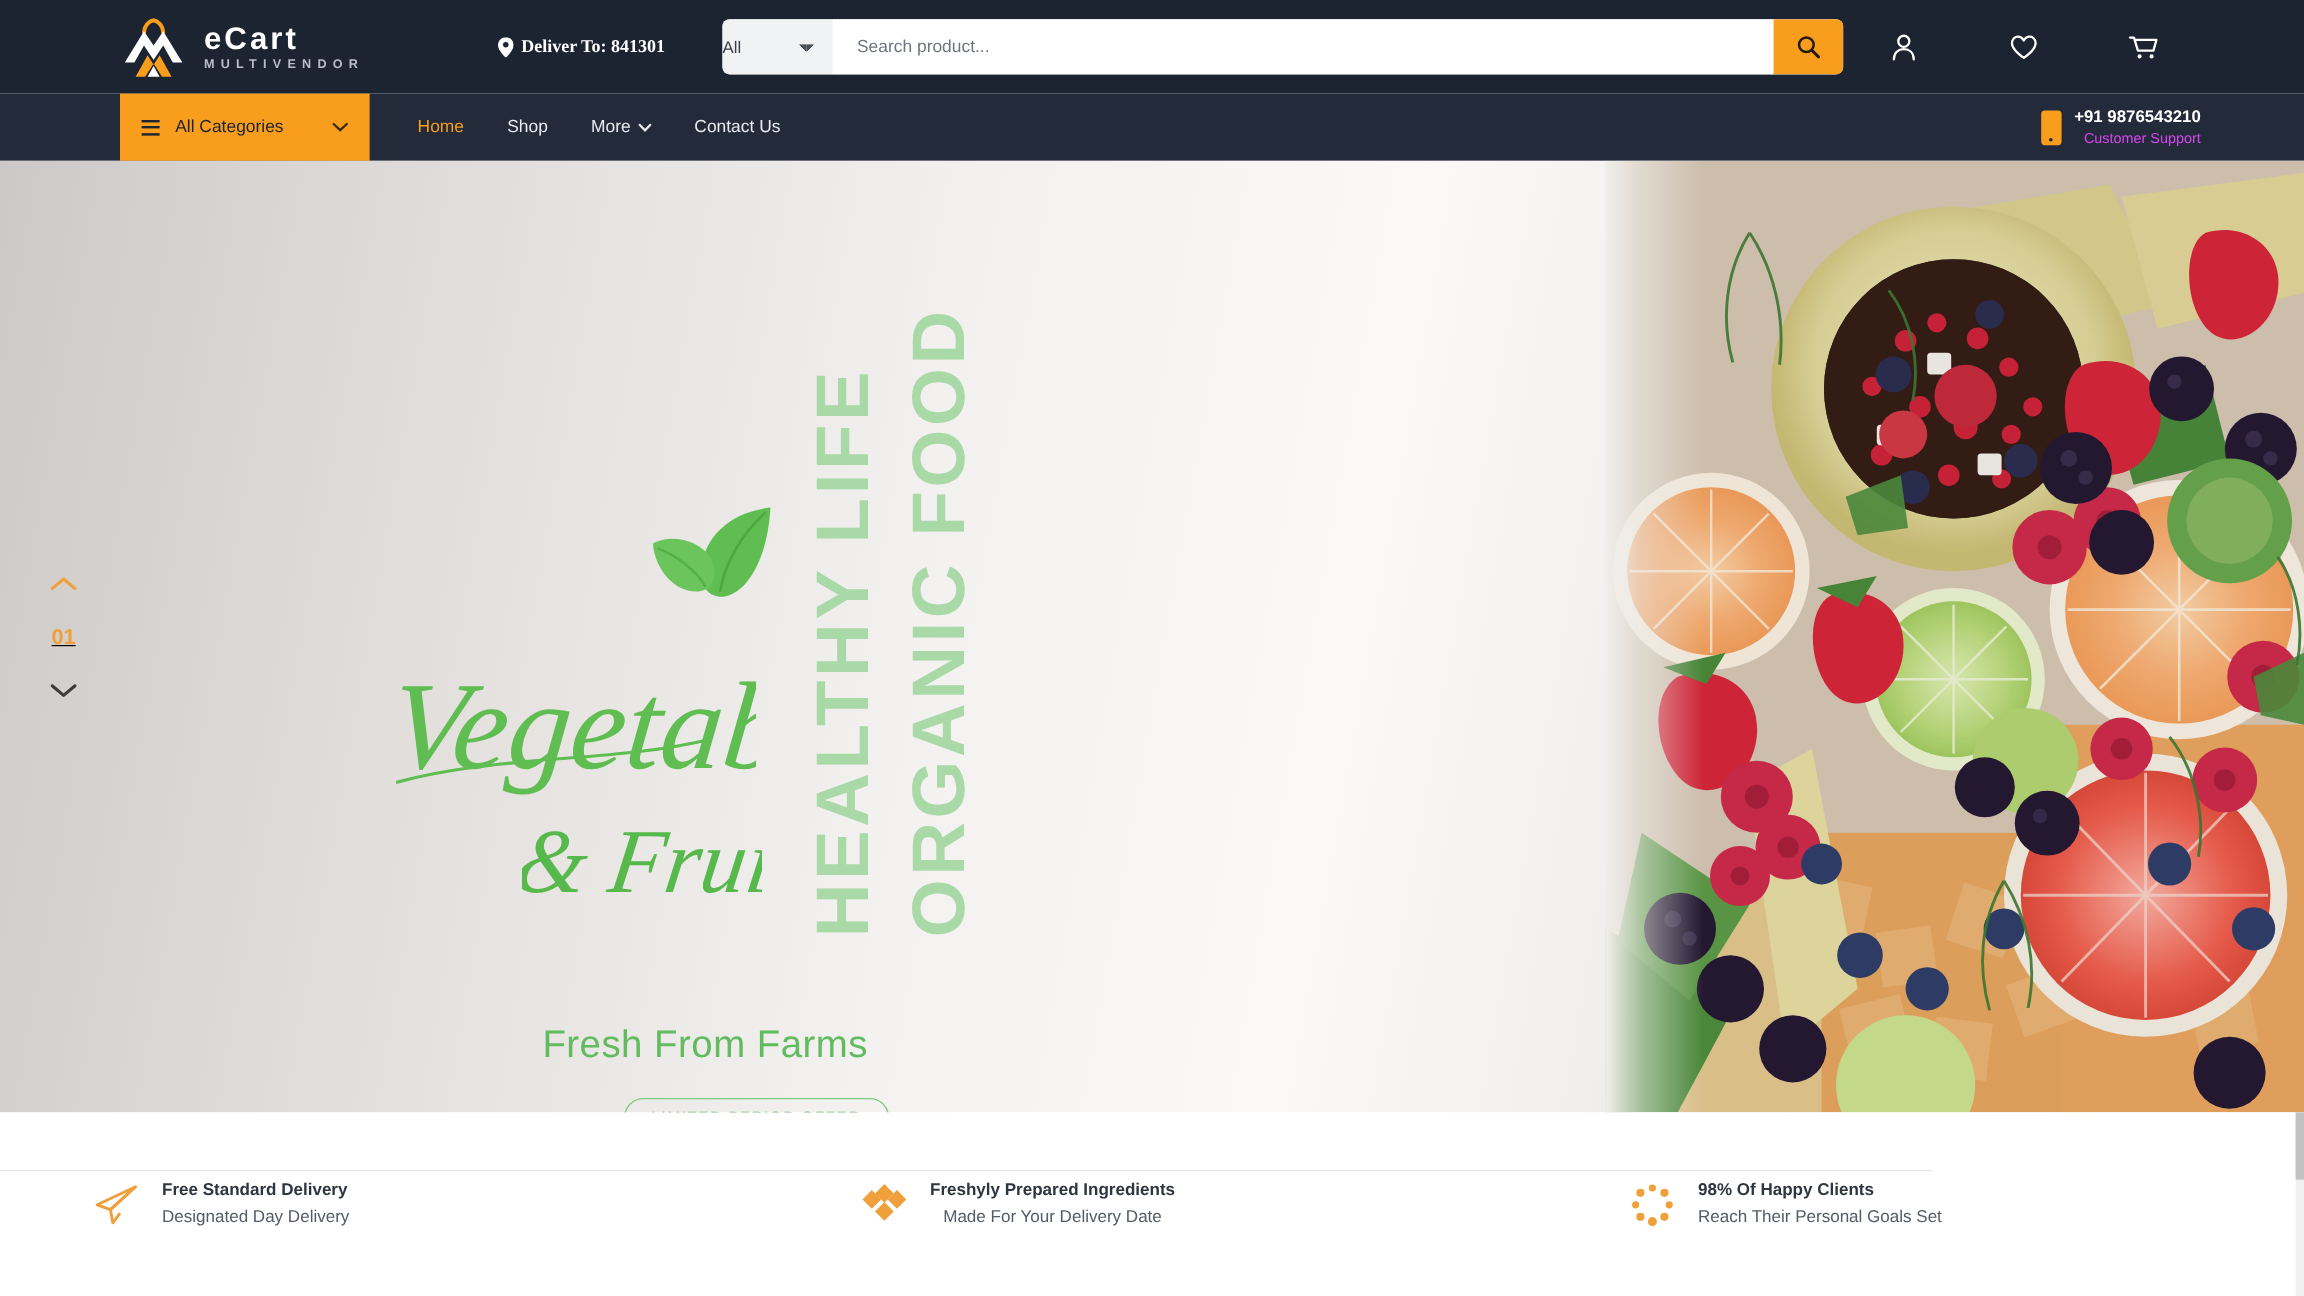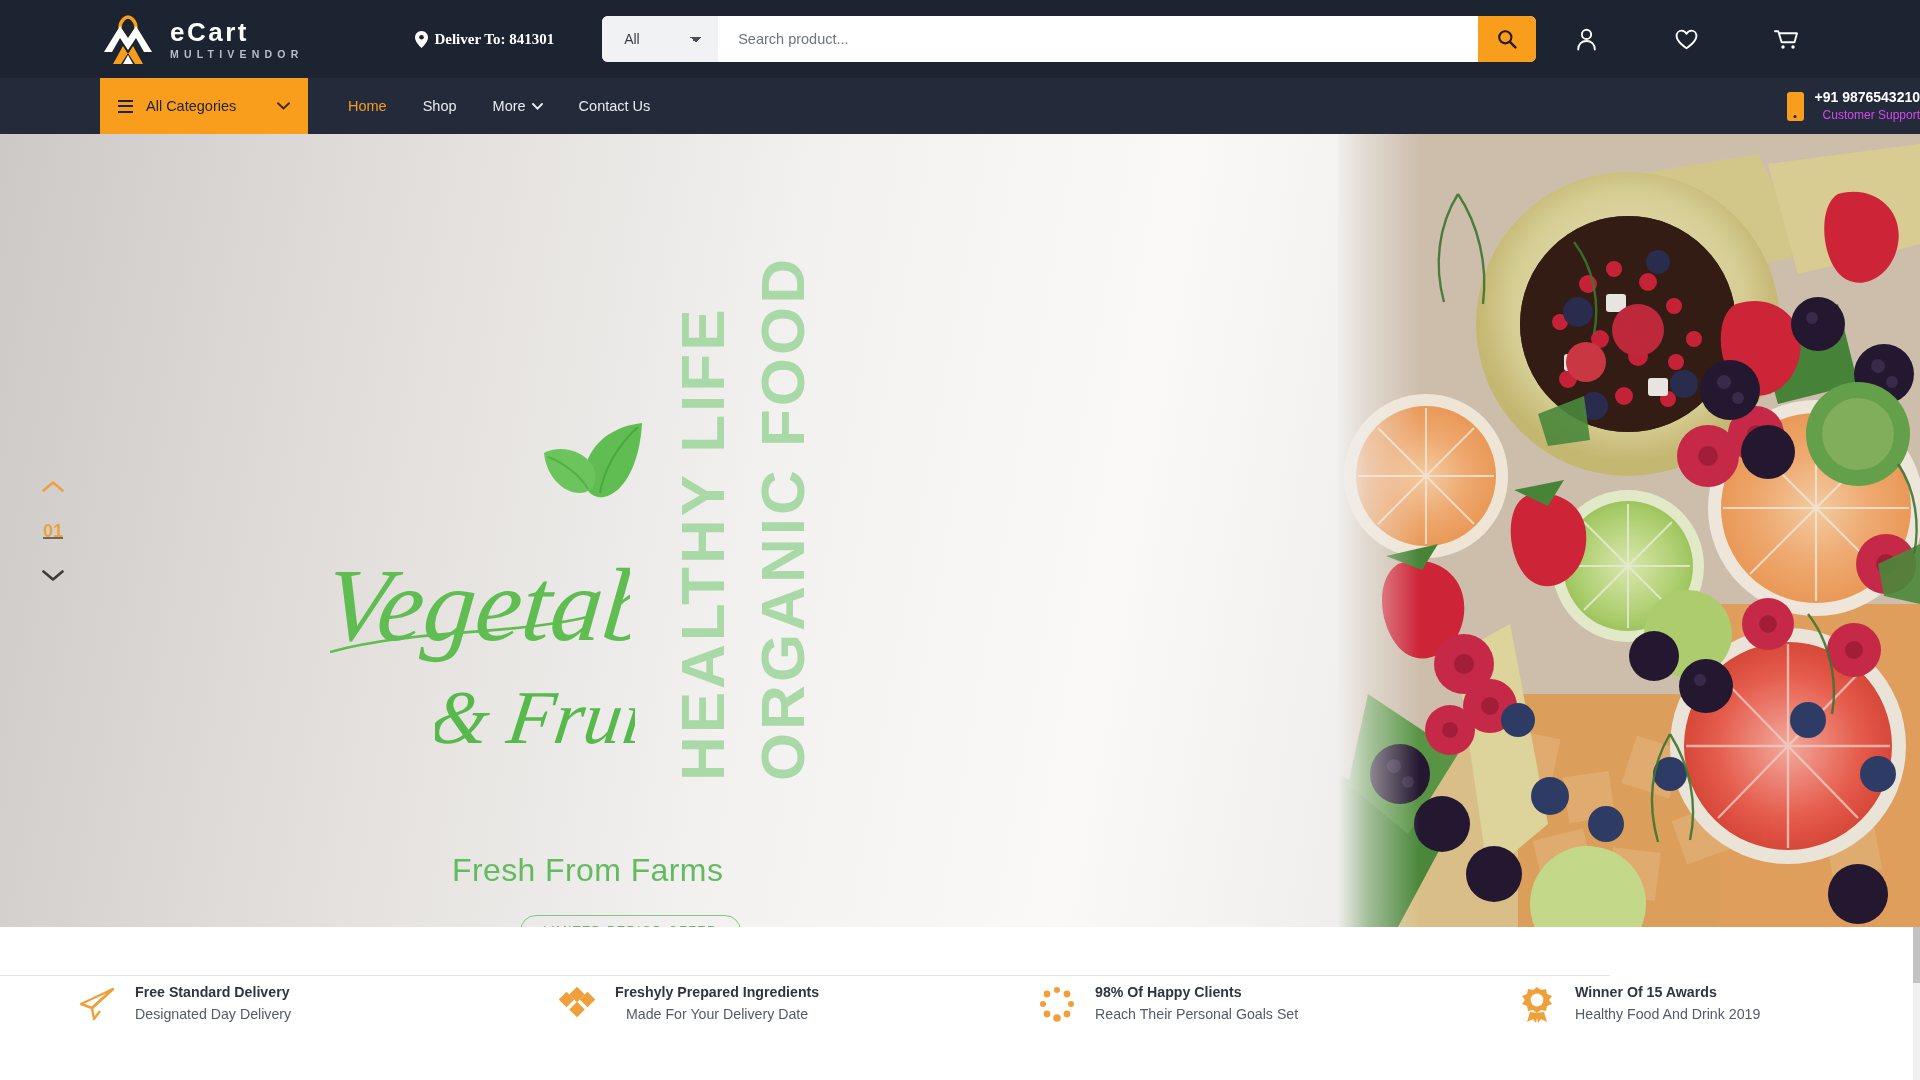--- a/index.html
+++ b/index.html
@@ -36,22 +36,22 @@
     font-family: "Liberation Serif", serif; cursor: pointer;
   }
   .deliver svg { flex: none; }
 
   .searchbox {
     display: flex; margin-left: 48px; height: 46px;
     border-radius: 6px; overflow: hidden;
     width: 945px; background: #fff;
   }
   .cat-select {
-    width: 116px; background: #f1f2f4; border: none;
-    font-size: 14px; color: #3a3f47; padding-left: 22px;
+    width: 92px; background: #f1f2f4; border: none;
+    font-size: 14px; color: #3a3f47; 
     font-family: "Liberation Sans", sans-serif;
     -webkit-appearance: none; appearance: none; cursor: pointer;
     background-image:
       linear-gradient(45deg, transparent 50%, #4a4f58 50%),
       linear-gradient(135deg, #4a4f58 50%, transparent 50%);
     background-position: calc(100% - 22px) 21px, calc(100% - 16px) 21px;
     background-size: 6px 6px, 6px 6px;
     background-repeat: no-repeat;
   }
   .search-input {
@@ -91,21 +91,21 @@
   .burger i { display: block; width: 15px; height: 2px; background: #1c2331; }
   .navlinks { display: flex; align-items: center; margin-left: 22px; }
   .navlink {
     color: #e9ebef; font-size: 14.5px; padding: 0 18px;
     display: flex; align-items: center; gap: 6px;
     cursor: pointer; height: 100%;
   }
   .navlink.active { color: #f99d1c; }
 
   .support {
-    margin-left: auto; 
+    margin-left: auto; margin-right: 86px;
     display: flex; align-items: center; gap: 11px; cursor: pointer;
   }
   .phone-ico {
     width: 17px; height: 29px; background: #f99d1c;
     border-radius: 3px; position: relative; flex: none;
   }
   .phone-ico::after {
     content: ''; position: absolute; bottom: 3px; left: 50%;
     transform: translateX(-50%); width: 3px; height: 3px;
     background: #1c2331; border-radius: 50%;
@@ -614,29 +614,17 @@
         <circle cx="5" cy="19" r="3"></circle>
           <circle cx="9" cy="9" r="3.4"></circle>
       </g>
     </svg>
     <div class="feat-txt">
       <div class="feat-title">98% Of Happy Clients</div>
       <div class="feat-sub">Reach Their Personal Goals Set</div>
     </div>
   </div>
 
-  <div class="feature">
-    <svg class="feat-ico" viewBox="0 0 38 38">
-      <path d="M19 2 L23 5 L28 4 L29 9 L34 11 L31 15 L34 19 L29 21 L28 26 L23 25 L19 28 L15 25 L10 26 L9 21 L4 19 L7 15 L4 11 L9 9 L10 4 L15 5 Z" fill="#f0a03a"></path>
-      <circle cx="19" cy="15" r="6.4" fill="#ffffff"></circle>
-      <path d="M12 27 L9 37 L15 34 L18 38 L20 28 Z" fill="#f0a03a"></path>
-      <path d="M26 27 L29 37 L23 34 L20 38 L18 28 Z" fill="#f0a03a"></path>
-    </svg>
-    <div class="feat-txt">
-      <div class="feat-title">Winner Of 15 Awards</div>
-      <div class="feat-sub">Healthy Food And Drink 2019</div>
-    </div>
-  </div>
 
   <div class="scrollbar">
       <i></i>
     </div>
 </div>
 
 </body></html>

